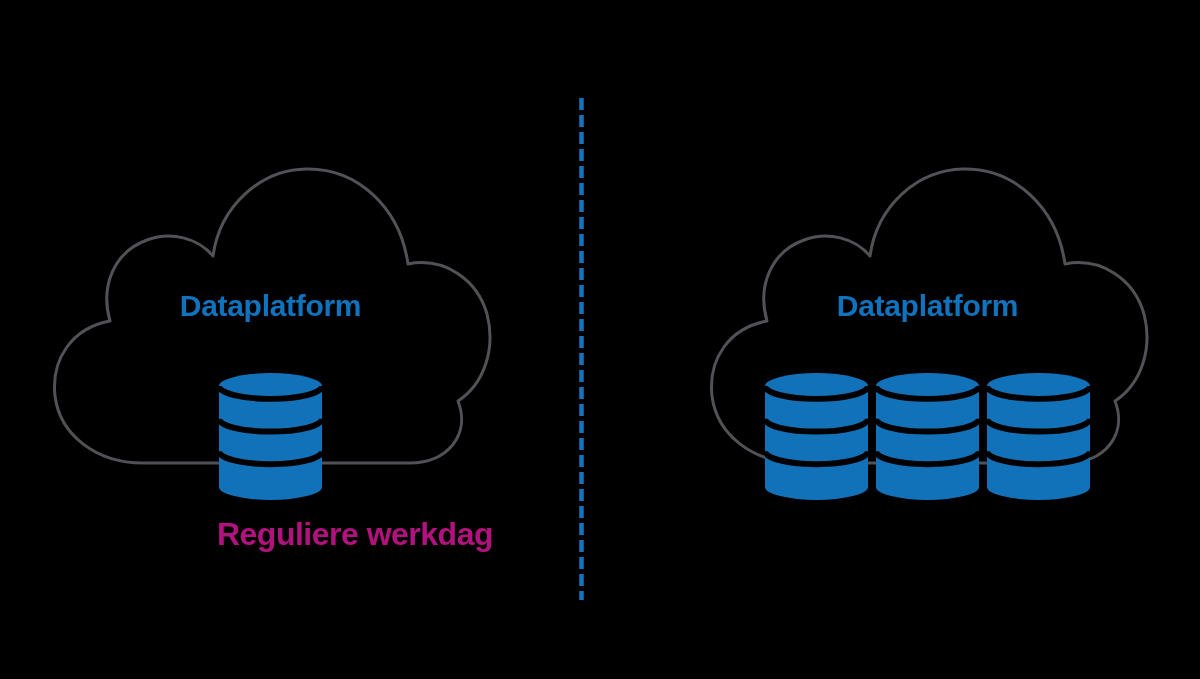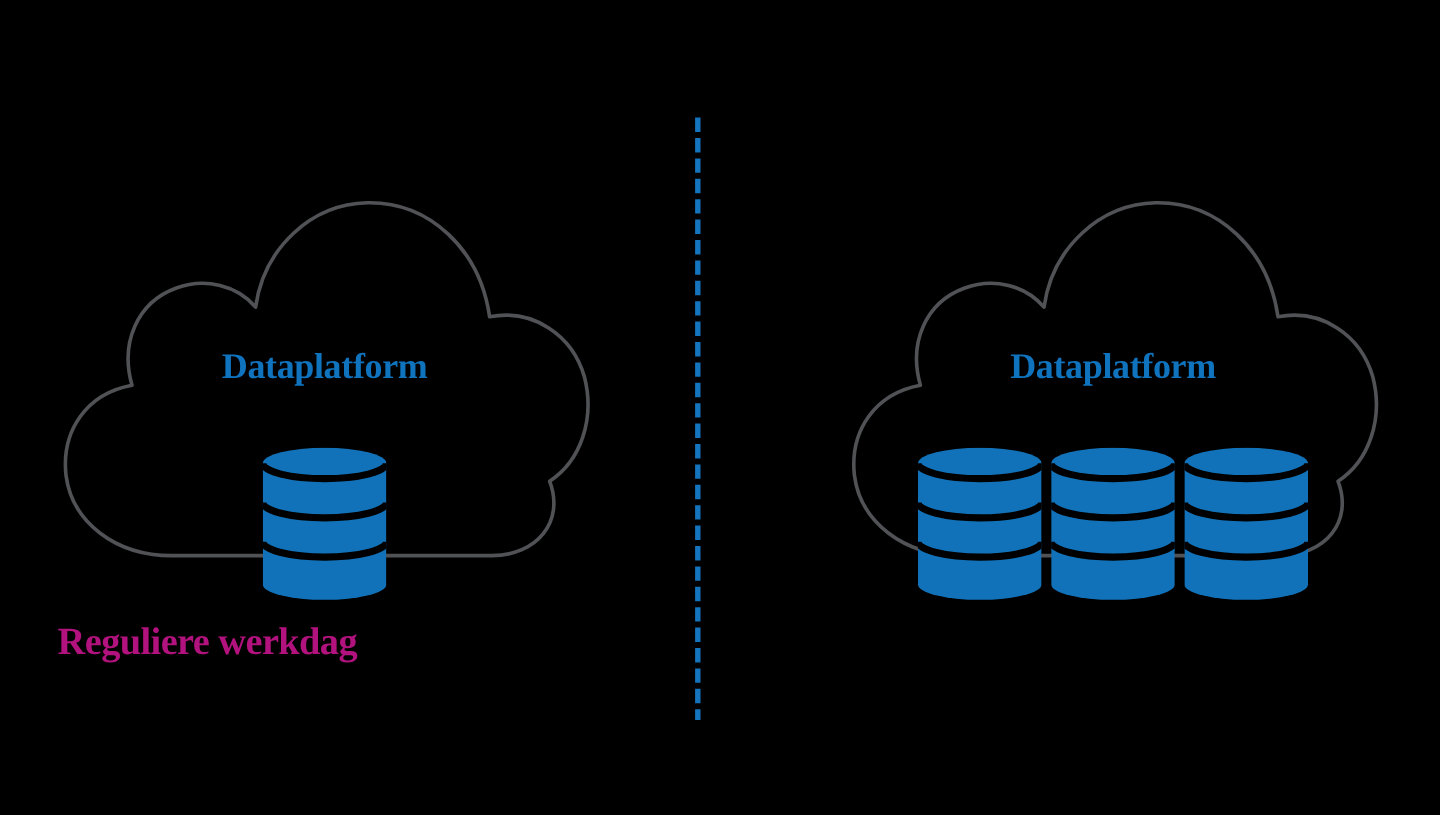--- a/index.html
+++ b/index.html
@@ -15,21 +15,21 @@
   body{
     width:1200px;height:679px;
     font-family:"Liberation Sans","DejaVu Sans",sans-serif;
     overflow:hidden;
   }
   .stage{
     position:relative;width:1200px;height:679px;
     background:var(--background);overflow:hidden;
   }
   .panel{
-    position:absolute;top:158px;width:445px;height:430px;font-family:Liberation Serif, serif;
+    position:absolute;top:158px;width:445px;height:430px;
   }
   .panel.left{left:48px;}
   .panel.right{left:705px;}
   .cloud-svg{
     position:absolute;left:0;top:0;width:445px;height:312px;
     overflow:visible;
   }
   .cloud-path{
     fill:none;stroke:var(--cloud-outline);stroke-width:3;
     stroke-linejoin:round;
@@ -42,21 +42,21 @@
   }
   .db-row{
     position:absolute;left:0;top:215px;width:100%;
     display:flex;justify-content:center;gap:8px;
   }
   .db-cyl{width:103px;height:127px;display:block;}
   .db-body{fill:var(--database-blue);}
   .db-gaps{fill:none;stroke:var(--background);stroke-width:6;}
   .caption{
     position:absolute;left:0;top:358px;width:100%;
-    text-align:left;
+    text-align:right;
     font-size:32px;font-weight:bold;letter-spacing:-0.5px;
     color:var(--caption-magenta);
     white-space:nowrap;
   }
   .divider-svg{
     position:absolute;left:570px;top:90px;width:24px;height:520px;
   }
   .divider-line{
     stroke:var(--divider-blue);stroke-width:4.5;
     stroke-dasharray:12 5;

